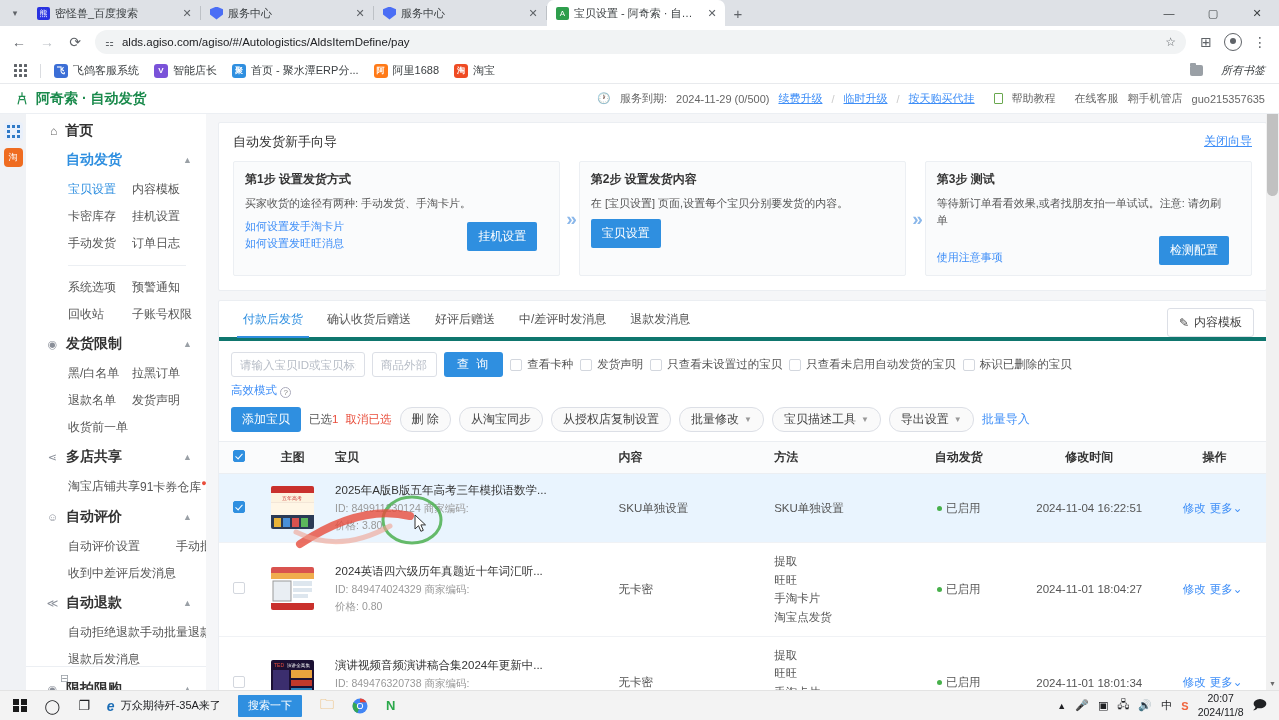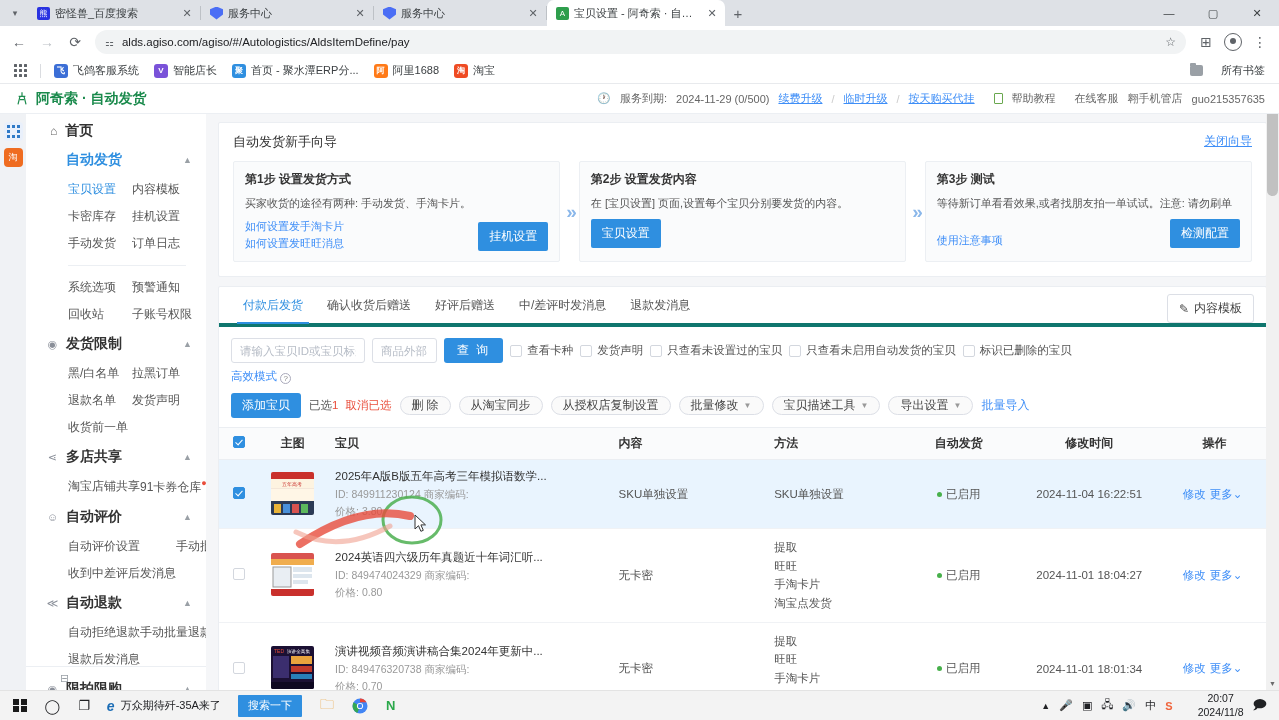--- a/index.html
+++ b/index.html
@@ -52,21 +52,21 @@
   .avatar-circle { width: 18px; height: 18px; border-radius: 50%; border: 1.6px solid #5f6368; display: flex; align-items: center; justify-content: center; }
   .avatar-circle::after { content: ""; width: 6px; height: 6px; border-radius: 50%; background: #5f6368; margin-top: -3px; }
 
   
   .bookmarks { height: 26px; background: #ffffff; display: flex; align-items: center; padding: 0 8px; gap: 3px; border-bottom: 1px solid #e8eaed; font-size: 11px; color: #3c4043; }
   .bmk { display: flex; align-items: center; gap: 5px; padding: 3px 6px; border-radius: 4px; white-space: nowrap; }
   .bmk .bi { width: 14px; height: 14px; flex: 0 0 14px; border-radius: 3px; display: flex; align-items: center; justify-content: center; font-size: 8px; color: #fff; font-weight: bold; }
   .bmk-sep { width: 1px; height: 14px; background: #dadce0; margin: 0 4px; }
   .apps-grid { display: grid; grid-template-columns: repeat(3, 3px); grid-template-rows: repeat(3, 3px); gap: 2px; }
   .apps-grid i { width: 3px; height: 3px; background: #5f6368; border-radius: 0.5px; display: block; }
-  .bmk-all { margin-left: auto; display: flex; align-items: center; gap: 18px; padding: 3px 6px; }
+  .bmk-all { margin-left: auto; display: flex; align-items: center; gap: 18px; padding: 3px 6px; font-style: italic; }
   .folder-ic { width: 13px; height: 11px; background: #9aa0a6; border-radius: 2px; position: relative; }
   .folder-ic::before { content:""; position:absolute; top:-2px; left:0; width:6px; height:3px; background:#9aa0a6; border-radius:1px 1px 0 0; }
 
   
   .page { flex: 1; background: #f5f6f8; display: flex; position: relative; overflow: hidden; }
 
   
   .app-header { position: absolute; top: 0; left: 0; right: 0; height: 30px; background: #fff; border-bottom: 1px solid #eceff3; display: flex; align-items: center; padding: 0 14px; z-index: 5; }
   .brand { display: flex; align-items: center; gap: 6px; color: #1a8a4c; font-weight: bold; font-size: 14px; }
   .brand .logo { width: 16px; height: 16px; }
@@ -97,21 +97,21 @@
   .side-div { height: 1px; background: #eceff3; margin: 8px 20px 8px 42px; }
   .side-footer { position: absolute; bottom: 0; left: 0; right: 0; height: 24px; border-top: 1px solid #eceff3; display: flex; align-items: center; padding-left: 34px; color: #9aa0a6; font-size: 11px; }
 
   
   .main { flex: 1; padding: 38px 12px 0 12px; overflow: hidden; position: relative; }
 
   .card { background: #fff; border-radius: 2px; border: 1px solid #ebeef2; margin-bottom: 9px; }
   .guide-head { display: flex; align-items: flex-start; padding: 10px 14px 6px 14px; font-size: 13px; color: #333; }
   .guide-head .close-link { margin-left: auto; color: #3e8ef7; font-size: 12px; }
   .guide-body { display: flex; align-items: stretch; padding: 4px 14px 14px 14px; gap: 4px; }
-  .step { flex: 1; background: #fafbfc; border: 1px solid #eceff3; border-radius: 2px; padding: 9px 11px 10px 11px; min-width: 0; }
+  .step { flex: 1; background: #fafbfc; border: 1px solid #eceff3; border-radius: 2px; padding: 9px 22px 10px 11px; min-width: 0; }
   .step h4 { font-size: 12px; color: #333; margin-bottom: 7px; }
   .step p { font-size: 11px; color: #555; line-height: 1.55; margin-bottom: 7px; }
   .step-foot { display: flex; align-items: flex-end; gap: 8px; }
   .step-links { flex: 1; display: flex; flex-direction: column; gap: 2px; }
   .step-links a { color: #3e8ef7; font-size: 11px; text-decoration: none; white-space: nowrap; font-family: Liberation Serif, serif; }
   .btn-blue { background: #2f8fe0; color: #fff; border: none; border-radius: 2px; padding: 6px 11px; font-size: 12px; white-space: nowrap; font-family: inherit; }
   .arrow { display: flex; align-items: center; color: #8ab7ea; font-size: 19px; font-weight: bold; padding: 0 2px; letter-spacing: -4px; }
 
   
   .panel { background: #fff; border: 1px solid #ebeef2; border-radius: 2px; padding: 0; }
@@ -131,21 +131,21 @@
   .box { width: 12px; height: 12px; border: 1px solid #d3d7de; border-radius: 2px; background: #fff; flex: 0 0 12px; }
   .eff-row { padding: 4px 12px 9px 12px; font-size: 11.5px; }
   .eff-row a { color: #3e8ef7; text-decoration: none; }
   .q-ic { display: inline-block; width: 11px; height: 11px; border: 1px solid #aab; border-radius: 50%; font-size: 8px; line-height: 9px; text-align: center; color: #888; vertical-align: -1px; }
 
   .act-row { display: flex; align-items: center; gap: 8px; padding: 0 12px 9px 12px; }
   .btn-add { background: #2f8fe0; color: #fff; border: none; border-radius: 3px; height: 25px; padding: 0 11px; font-size: 12px; font-family: inherit; }
   .sel-txt { font-size: 11.5px; color: #555; }
   .sel-txt b { color: #e94d3b; font-weight: normal; }
   .sel-txt a { color: #e94d3b; text-decoration: none; margin-left: 4px; }
-  .btn-g { background: #fafafa; border: 1px solid #dcdfe6; border-radius: 12px; height: 19px; padding: 0 11px; font-size: 12px; color: #444; font-family: Liberation Serif, serif; display: flex; align-items: center; gap: 5px; }
+  .btn-g { background: #fafafa; border: 1px solid #dcdfe6; border-radius: 12px; height: 25px; padding: 0 11px; font-size: 12px; color: #444; font-family: Liberation Sans, sans-serif; display: flex; align-items: center; gap: 5px; }
   .btn-g .cv { font-size: 8px; color: #999; }
   .lnk-blue { color: #3e8ef7; font-size: 12px; text-decoration: none; }
 
   
   table.tbl { width: 100%; border-collapse: collapse; table-layout: fixed; }
   table.tbl th { background: #fafbfc; border-top: 1px solid #ebeef2; border-bottom: 1px solid #ebeef2; font-size: 12px; color: #333; padding: 7px 4px; font-weight: bold; }
   table.tbl td { border-bottom: 1px solid #f0f2f5; padding: 9px 4px; font-size: 11.5px; color: #555; vertical-align: middle; }
   tr.sel td { background: #e9f4fe; }
   .cb { width: 12px; height: 12px; border: 1px solid #d3d7de; border-radius: 2px; background: #fff; display: inline-block; }
   .cb.on { background: #2f8fe0; border-color: #2f8fe0; position: relative; }
@@ -168,21 +168,21 @@
   
   .anno { position: absolute; pointer-events: none; }
   .cursor-svg { position: absolute; left: 414px; top: 430px; z-index: 40; }
 
   
   .taskbar { position: absolute; left: 0; bottom: 0; width: 1279px; height: 30px; background: #f3f3f3; display: flex; align-items: center; padding: 0 4px; border-top: 1px solid #e3e3e3; }
   .tb-item { height: 30px; display: flex; align-items: center; justify-content: center; padding: 0 9px; gap: 6px; font-size: 11px; color: #202124; }
   .tb-ie { padding: 0 8px; max-width: 185px; }
   .tb-active { background: #2f8fe0; color: #fff; padding: 0 10px; height: 22px; border-radius: 1px; font-size: 11px; }
   .tray { margin-left: auto; display: flex; align-items: center; gap: 9px; padding-right: 8px; font-size: 11px; color: #202124; }
-  .clock { text-align: center; line-height: 1.25; font-size: 10.5px; margin-left: 16px; }
+  .clock { text-align: center; line-height: 1.25; font-size: 10.5px; }
   .win-logo { display: grid; grid-template-columns: 6px 6px; grid-template-rows: 6px 6px; gap: 1.5px; }
   .win-logo i { background: #1a1a1a; display: block; }
 </style>
 </head>
 <body>
 
 <div class="browser">
 
   <div class="tabstrip">
     <div class="tab-chevron">▾</div>

